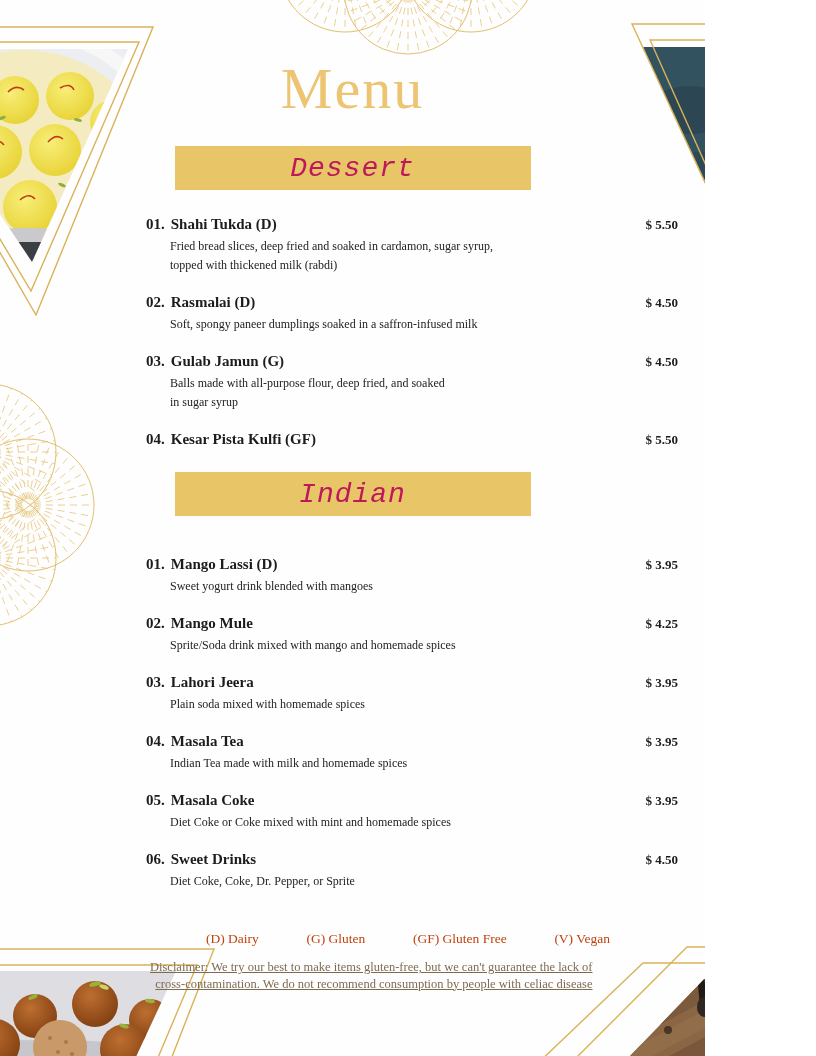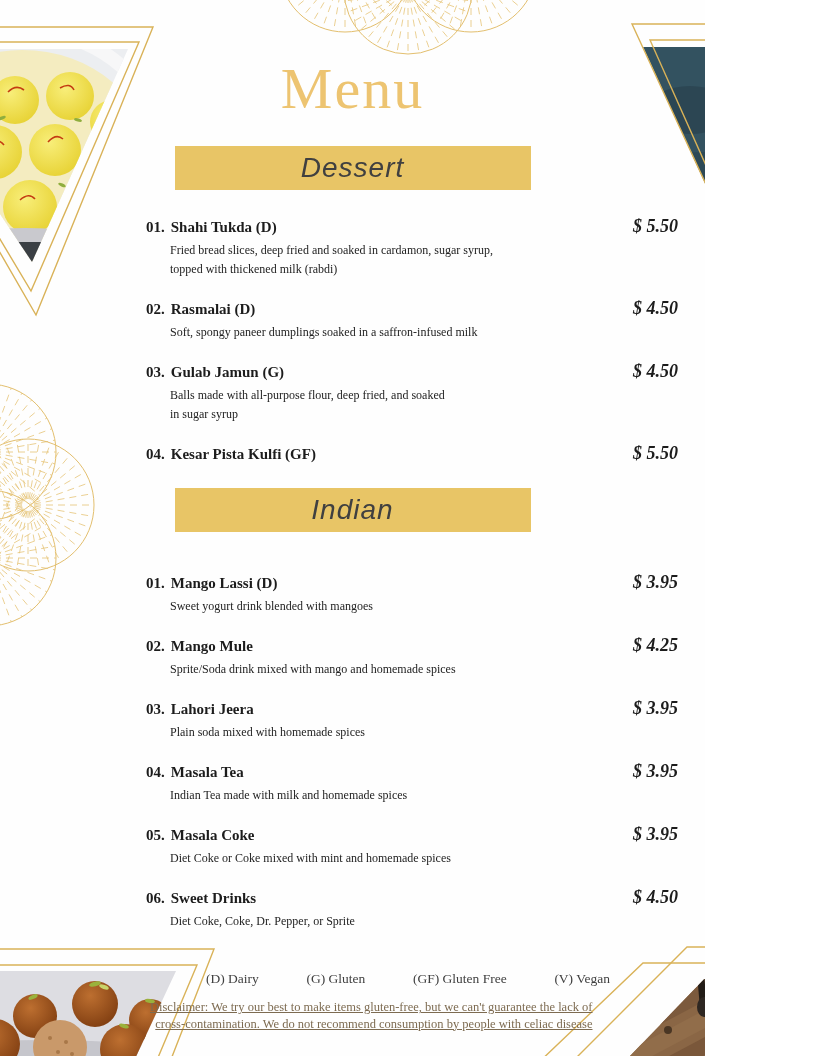--- a/index.html
+++ b/index.html
@@ -5,33 +5,33 @@
   html,body{margin:0;padding:0;background:#fff;}
   .page{position:relative;width:705px;height:1056px;background:#fefefe;overflow:hidden;
         font-family:"Liberation Serif",serif;color:#1c1c1c;}
   .deco{position:absolute;left:0;top:0;z-index:0;pointer-events:none;}
   .content{position:absolute;inset:0;z-index:2;}
   .title{margin-top:60px;text-align:center;font-size:58px;line-height:1;
          letter-spacing:2px;color:#edc471;font-weight:400;}
   .banner{width:356px;height:44px;margin:28px auto 0;background:#e8c566;
           display:flex;align-items:center;justify-content:center;}
   .banner-drinks{margin-top:24px;}
-  .script{font-family:Liberation Sans, sans-serif;font-style:italic;font-size:28px;
-          color:#404040;letter-spacing:1px;}
+  .script{font-family:Liberation Mono, monospace;font-style:italic;font-size:28px;
+          color:#be185d;letter-spacing:1px;}
   .items{width:532px;margin:26px 0 0 146px;}
   .items-drinks{margin-top:40px;}
   .item{margin-bottom:19px;}
   .item-head{display:flex;justify-content:space-between;align-items:baseline;
              font-weight:bold;font-size:15px;}
   .item-num{margin-right:6px;}
-  .item-price{font-weight:bold;font-size:18px;white-space:nowrap;font-style:italic;}
+  .item-price{font-weight:bold;font-size:13px;white-space:nowrap;}
   .item-desc{margin:4px 0 0 24px;font-size:12px;line-height:19px;color:#222;
              white-space:pre-line;}
   .legend{display:flex;justify-content:space-between;width:404px;
-          margin:40px 0 0 206px;font-size:13.5px;color:#404040;}
+          margin:40px 0 0 206px;font-size:13.5px;color:#c2410c;}
   .disclaimer{margin:12px auto 12px;width:480px;text-align:right;font-size:12.5px;
               line-height:16.5px;color:#7d6b51;white-space:pre-line;text-decoration:underline;}
 </style>
 </head>
 <body>
 
 <div class="page">
 
   <svg class="deco" width="816" height="1056" viewBox="0 0 816 1056">
     <defs>

